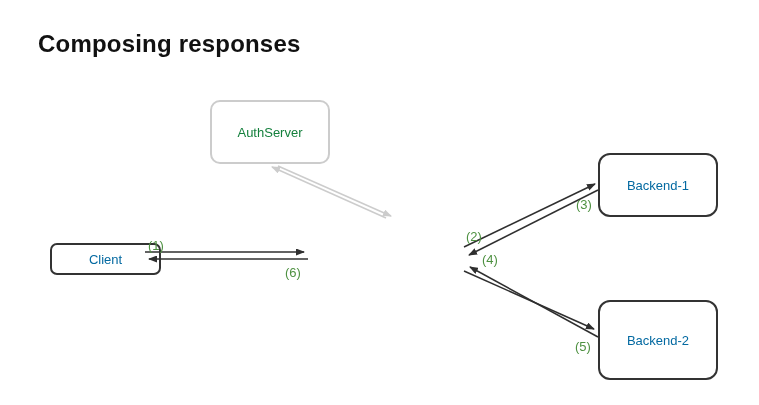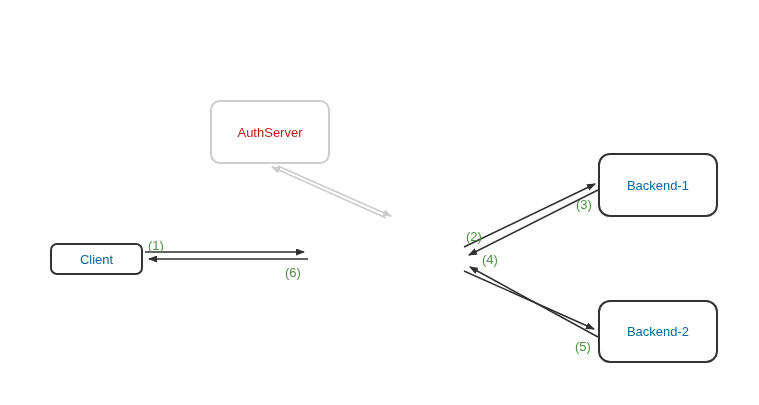--- a/index.html
+++ b/index.html
@@ -27,27 +27,27 @@
     border: 2px solid #333333;
     display: flex;
     align-items: center;
     justify-content: center;
     font-size: 13px;
     color: #0369a1;
     z-index: 1;
   }
   .node.inactive {
     border-color: #cccccc;
-    color: #b91c1c;
+    color: #15803d;
   }
   .node-authserver { left: 210px; top: 100px; width: 120px; height: 64px; border-radius: 10px; }
-  .node-client    { left: 50px;  top: 243px; width: 93px;  height: 32px; border-radius: 7px;  }
+  .node-client    { left: 50px;  top: 243px; width: 111px;  height: 32px; border-radius: 7px;  }
   .node-frontend  { left: 308px; top: 219px; width: 156px; height: 81px; border-radius: 14px; }
   .node-backend1  { left: 598px; top: 153px; width: 120px; height: 64px; border-radius: 12px; }
-  .node-backend2  { left: 598px; top: 300px; width: 120px; height: 63px; border-radius: 12px; align-items: center; }
+  .node-backend2  { left: 598px; top: 300px; width: 120px; height: 80px; border-radius: 12px; align-items: center; }
 
   .edges-svg {
     position: absolute;
     left: 0; top: 0;
     width: 759px; height: 405px;
     z-index: 2;
     pointer-events: none;
   }
   .edge-line { stroke: #2f2f2f; stroke-width: 1.5; fill: none; }
   .edge-line.inactive { stroke: #cccccc; }
@@ -64,20 +64,21 @@
   .lbl-3 { left: 576px; top: 197px; }
   .lbl-4 { left: 482px; top: 252px; }
   .lbl-5 { left: 575px; top: 339px; }
   .lbl-6 { left: 285px; top: 265px; }
 </style>
 </head>
 <body>
 
 <div class="canvas">
 
+  <div class="page-title">Composing responses</div>
 
   <div class="node inactive node-authserver">
     <span>AuthServer</span>
   </div>
   <div class="node node-client">
     <span>Client</span>
   </div>
   <div class="node node-backend1">
     <span>Backend-1</span>
   </div>

